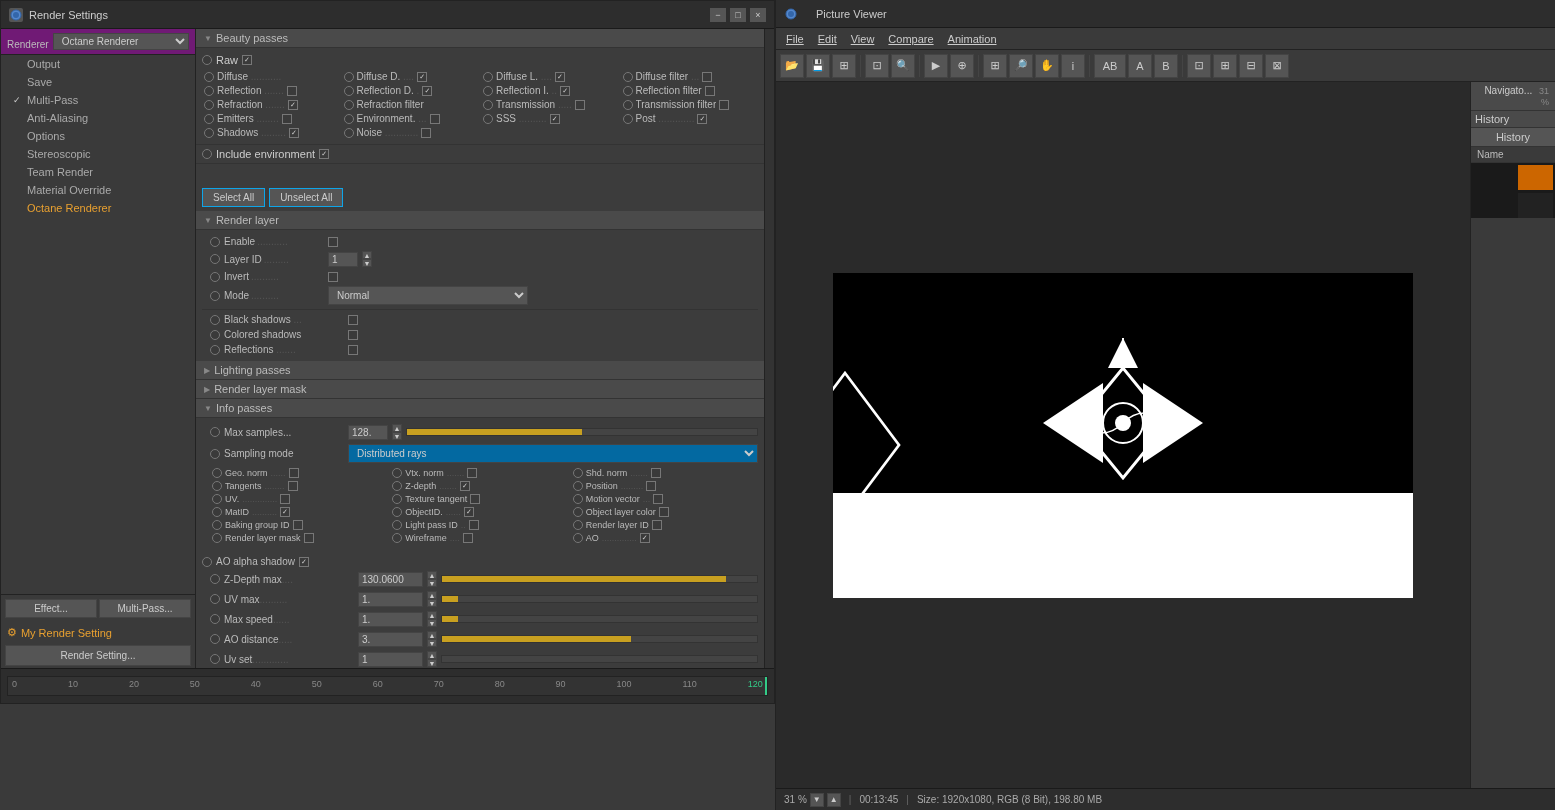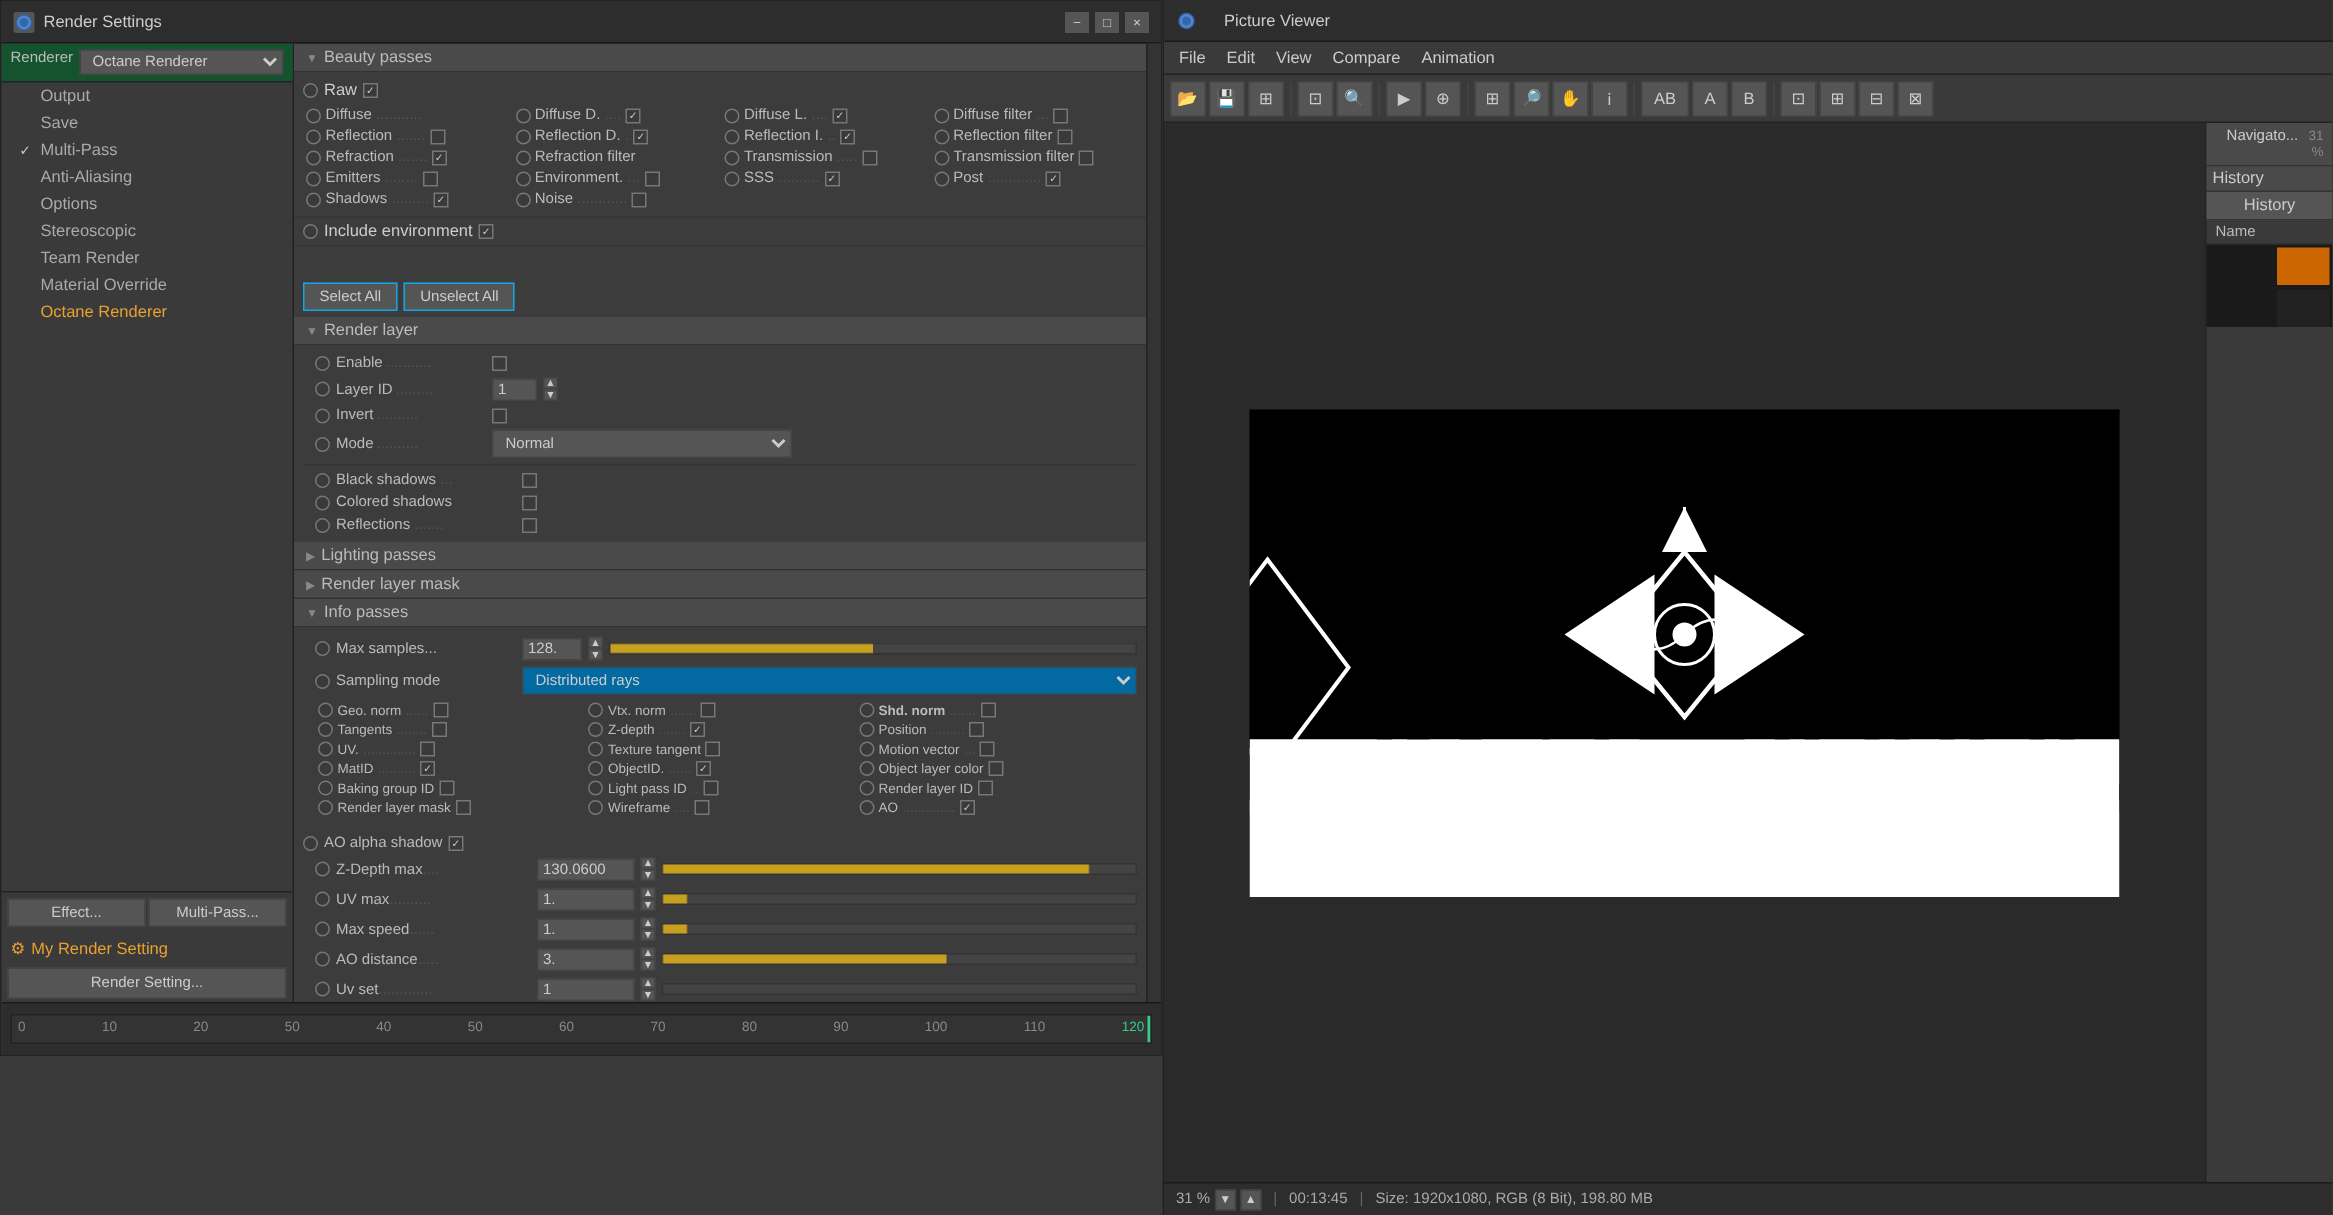--- a/index.html
+++ b/index.html
@@ -80,23 +80,23 @@
     .sidebar {
       width: 195px;
       background: #3a3a3a;
       border-right: 1px solid #222;
       display: flex;
       flex-direction: column;
     }
 
     .renderer-row {
       display: flex;
-      align-items: flex-start;
+      align-items: flex-end;
       padding: 4px 6px;
-      background: #14532d;
+      background: #701a75;
       border-bottom: 1px solid #222;
       gap: 4px;
     }
 
     .renderer-label {
       color: #bbb;
       font-size: 10px;
     }
 
     .renderer-dropdown {
@@ -476,20 +476,21 @@
       padding: 0 4px;
       border-bottom: 1px solid #222;
       gap: 2px;
     }
 
     .menu-item {
       padding: 2px 6px;
       color: #ccc;
       font-size: 11px;
       cursor: pointer;
+      text-decoration: underline;
     }
 
     .pv-toolbar {
       background: #3a3a3a;
       height: 32px;
       display: flex;
       align-items: center;
       padding: 0 4px;
       border-bottom: 1px solid #222;
       gap: 2px;
@@ -977,21 +978,21 @@
             <span class="checkbox"></span>
           </div>
           <div class="info-item">
             <div class="radio-circle"></div>
             <span style="font-size:9px;color:#bbb;">Vtx. norm</span>
             <span style="color:#555;font-size:9px">.......</span>
             <span class="checkbox"></span>
           </div>
           <div class="info-item">
             <div class="radio-circle"></div>
-            <span style="font-size:9px;color:#bbb;font-weight:bold;">Shd. norm</span>
+            <span style="font-size:9px;color:#bbb;">Shd. norm</span>
             <span style="color:#555;font-size:9px">.......</span>
             <span class="checkbox"></span>
           </div>
 
           <div class="info-item">
             <div class="radio-circle"></div>
             <span style="font-size:9px;color:#bbb;">Tangents</span>
             <span style="color:#555;font-size:9px">........</span>
             <span class="checkbox"></span>
           </div>

